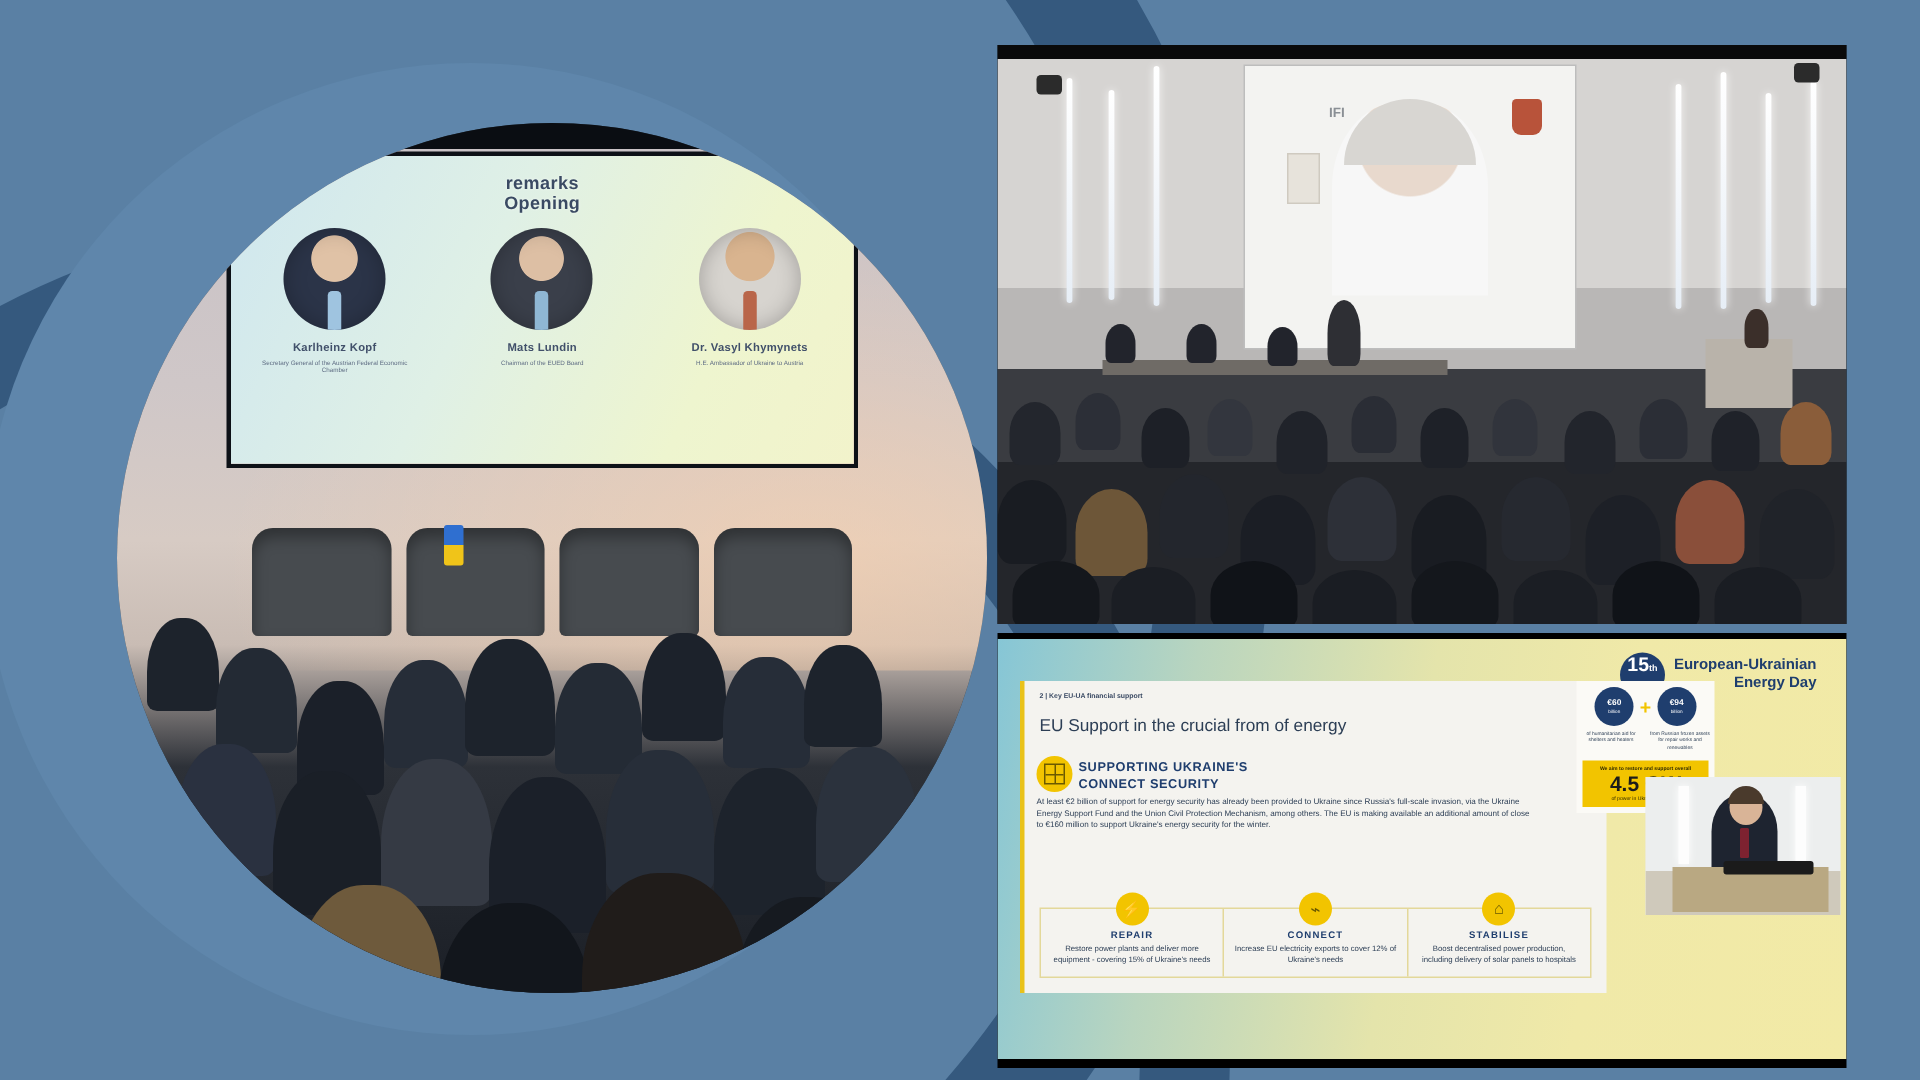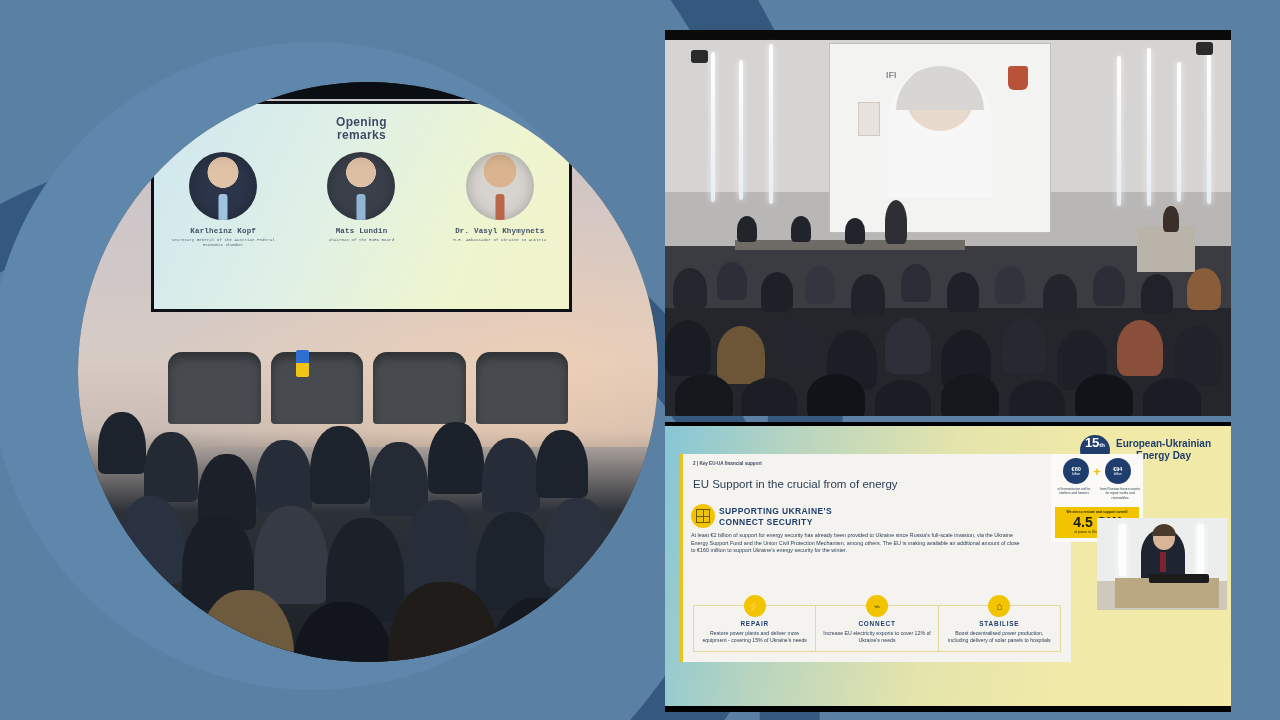--- a/index.html
+++ b/index.html
@@ -57,21 +57,21 @@
     text-shadow:0 0 2px rgba(255,255,255,.7);
   }
   .badge15{
     position:absolute;right:24px;top:10px;width:19px;height:19px;border-radius:50%;
     background:rgba(90,105,150,.45);color:#e9ecf5;font-size:7px;font-weight:bold;
     display:flex;align-items:center;justify-content:center;
   }
   .people-row{
     position:absolute;left:0;right:0;top:48px;display:flex;justify-content:space-around;
   }
-  .person{width:110px;text-align:center;font-family:Liberation Mono, monospace;}
+  .person{width:110px;text-align:center;}
   .headshot{
     width:68px;height:68px;border-radius:50%;margin:0 auto;
     background:#b9b6ad;overflow:hidden;position:relative;
     box-shadow:inset 0 0 14px rgba(0,0,0,.25);
   }
   .hs1{background:radial-gradient(circle at 50% 30%,#e0c2a6 0 26%,#2b3448 27% 100%);}
   .hs2{background:radial-gradient(circle at 50% 28%,#d9b48f 0 27%,#d7d4cf 28% 100%);}
   .hs3{background:radial-gradient(circle at 50% 30%,#ddbfa4 0 25%,#3a3f4a 26% 100%);}
   .hs-tie{position:absolute;left:50%;bottom:0;transform:translateX(-50%);
     width:9px;height:26px;border-radius:3px 3px 0 0;}
@@ -124,21 +124,21 @@
   .slide{
     position:absolute;left:0;right:0;top:4px;bottom:6px;
     background:linear-gradient(100deg,#86c6d6 0%,#b9d5bf 22%,#e4e4ab 48%,#f0e9a8 70%,#f2eaa6 100%);
   }
   .slide-logo{position:absolute;right:20px;top:9px;display:flex;align-items:center;gap:6px;}
   .slide-logo .circ{
     width:30px;height:30px;border-radius:50%;background:#1f3e6e;color:#fff;
     display:flex;align-items:baseline;justify-content:center;font-weight:bold;font-size:13px;
   }
   .slide-logo .circ sup{font-size:6px;}
-  .slide-logo .txt{color:#1f3e6e;font-size:10px;font-weight:bold;line-height:12px;text-align:center;}
+  .slide-logo .txt{color:#1f3e6e;font-size:10px;font-weight:bold;line-height:12px;text-align:right;}
   .inner-card{
     position:absolute;left:15px;top:28px;width:388px;height:208px;background:#f4f3ef;
     border-left:3px solid #e9c21a;
   }
   .kicker{position:absolute;left:10px;top:7px;font-size:4.6px;font-weight:bold;color:#3a4a63;}
   .ic-title{position:absolute;left:10px;top:24px;font-size:11.5px;color:#2c3e55;}
   .sec-head{position:absolute;left:36px;top:52px;font-size:8.5px;font-weight:bold;color:#1f3e6e;line-height:11px;letter-spacing:.4px;}
   .sec-icon{position:absolute;left:8px;top:50px;width:24px;height:24px;border-radius:50%;background:#f2c400;}
   .sec-icon .grid{position:absolute;inset:5px;border:1.2px solid #6b5a00;}
   .sec-icon .grid:before,.sec-icon .grid:after{content:"";position:absolute;background:#6b5a00;}
@@ -186,22 +186,22 @@
   <div class="big-circle"></div>
 </div>
 
 <div id="left-panel">
   <div class="room"></div>
   <div class="wallglow"></div>
 
   <div class="proj">
     <div class="badge15">15</div>
     <div class="proj-title">
+      <div>remarks</div>
       <div>Opening</div>
-      <div>remarks</div>
     </div>
     <div class="people-row">
       <div class="person">
         <div class="headshot hs1">
           <div class="hs-tie" style="background:#9fc4e0"></div>
         </div>
         <div class="pname">Karlheinz Kopf</div>
         <div class="prole">Secretary General of the Austrian Federal Economic Chamber</div>
       </div>
       <div class="person">

